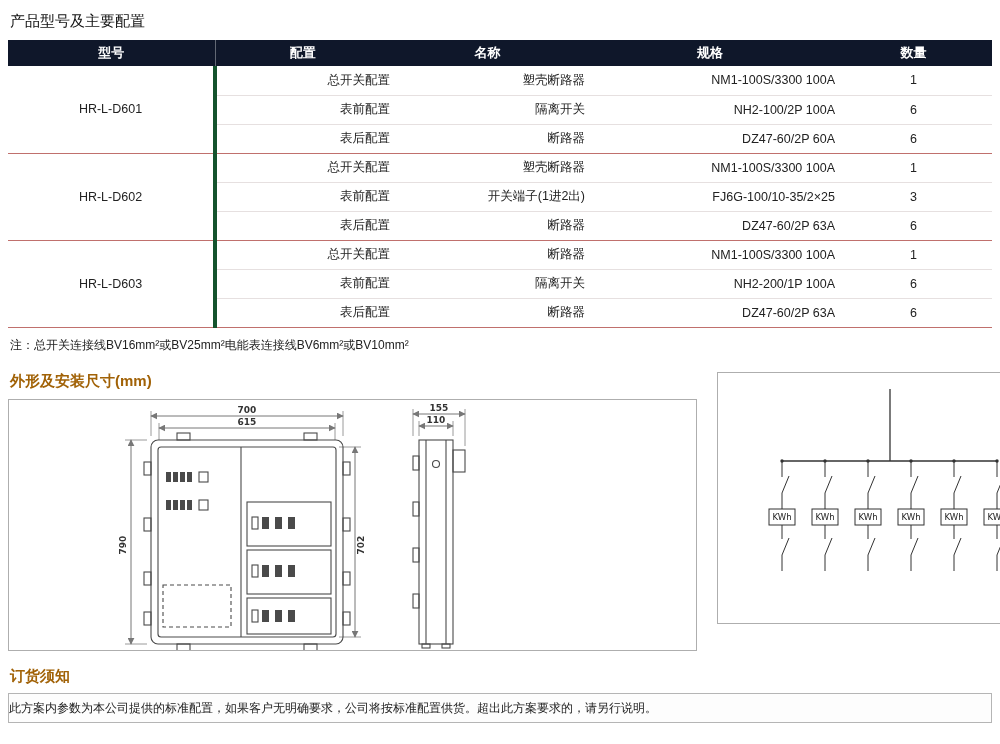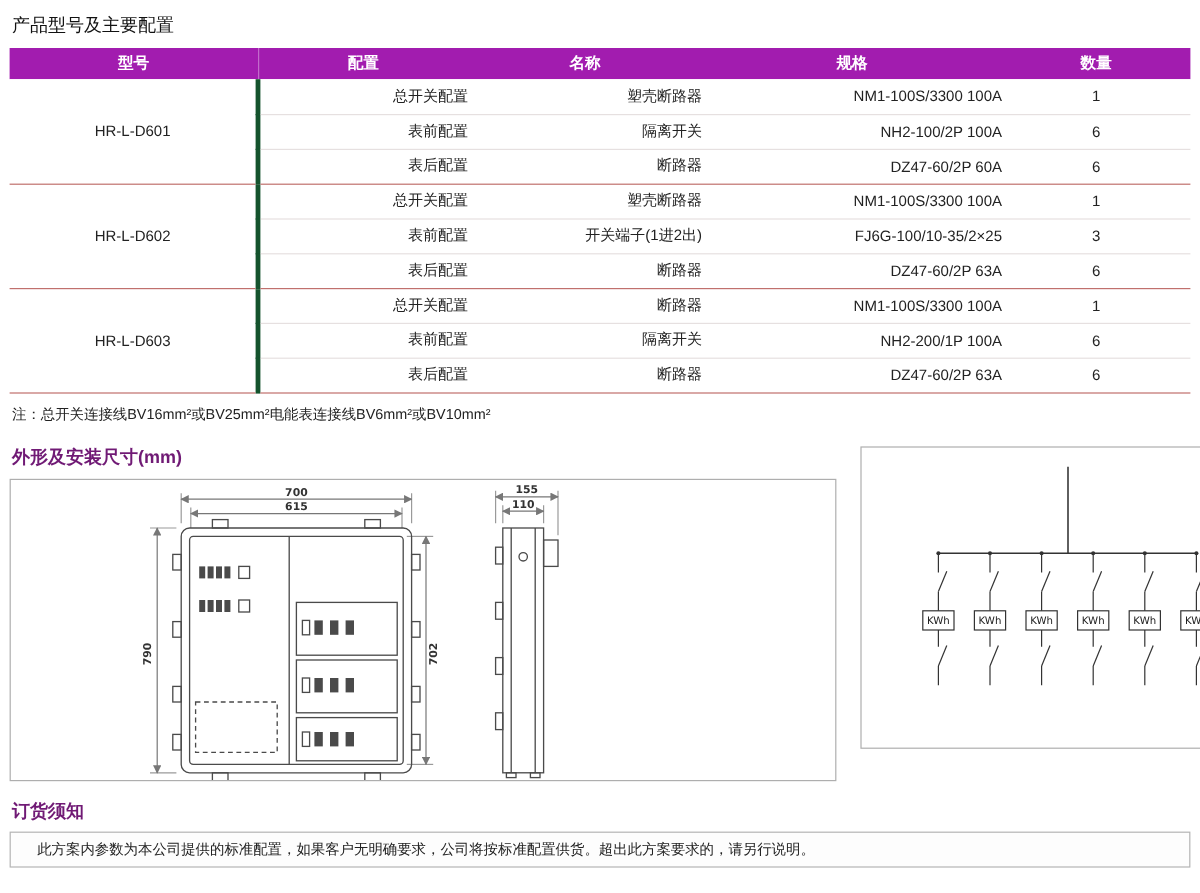--- a/index.html
+++ b/index.html
@@ -1,44 +1,44 @@
 <!DOCTYPE html>
 <html><head>
 <meta charset="utf-8">
 <style>
   * { box-sizing: border-box; }
   html,body { margin:0; padding:0; background:#ffffff; }
   body { font-family:"Liberation Sans","DejaVu Sans",sans-serif; color:#222; }
   .page { width:1000px; height:744px; background:#fff; overflow:hidden; }
 
   .h1 { font-size:15px; font-weight:normal; color:#111; margin:12px 0 9px 10px; }
-  .h2 { font-size:15px; font-weight:bold; color:#701a75; margin:0 0 8px 2px; }
+  .h2 { font-size:15px; font-weight:bold; color:#a16207; margin:0 0 8px 2px; }
 
   table.spec { border-collapse:collapse; width:984px; margin:0 0 0 8px; table-layout:fixed;
                border-bottom:1px solid #c0706d; }
-  table.spec th { background:#a21caf; color:#fff; font-weight:bold; font-size:13px;
+  table.spec th { background:#0f172a; color:#fff; font-weight:bold; font-size:13px;
                   height:26px; text-align:center; padding:0; }
   table.spec th:first-child { border-right:1px solid rgba(255,255,255,0.35); }
   table.spec td { height:29px; font-size:12.5px; padding:0; border-top:1px solid #e6e0e0; background:#fff; }
   table.spec tbody tr:first-child td { border-top:none; }
   table.spec tr.gstart td { border-top:1px solid #c0706d; }
   td.model { text-align:center; border-right:4px solid #14532d; }
   td.cfg, td.nm, td.sp { text-align:right; padding-left:70px; }
   td.qty { text-align:center; }
 
   .note { font-size:12px; color:#222; margin:9px 12px 0 10px; }
 
   .panels { display:flex; gap:20px; margin:18px 8px 0 8px; }
   .panel { border:1px solid #aeaeae; background:#fff; }
   .panel.left  { width:689px; height:252px;font-weight:bold; }
   .panel.right { width:345px; height:252px; }
 
   .order-title { margin:16px 0 7px 10px; }
   .order-box { margin:0 8px; width:984px; height:30px; border:1px solid #b5b5b5;
-               background:#fdfdfd; font-size:12px; line-height:28px; padding-left:22px;
+               background:#fdfdfd; font-size:12px; line-height:28px; padding-left:0;
                white-space:nowrap; overflow:hidden; }
   svg text { font-family:"DejaVu Sans","Liberation Sans",sans-serif; }
 </style>
 </head>
 <body>
 
 <div class="page">
 
   <div class="h1">产品型号及主要配置</div>
 

